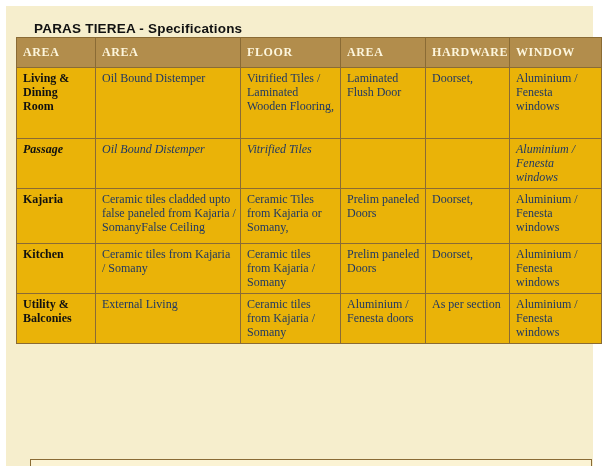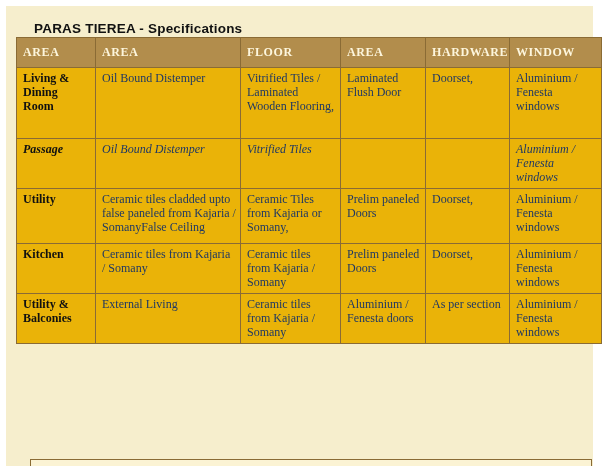--- a/index.html
+++ b/index.html
@@ -79,21 +79,21 @@
         </tr>
         <tr style="height: 50px; font-style: italic;">
           <td class="area-cell">Passage</td>
           <td>Oil Bound Distemper</td>
           <td>Vitrified Tiles</td>
           <td></td>
           <td></td>
           <td>Aluminium / Fenesta windows</td>
         </tr>
         <tr style="height: 55px;">
-          <td class="area-cell">Utility</td>
+          <td class="area-cell">Kajaria</td>
           <td>Ceramic tiles cladded upto false paneled from Kajaria / SomanyFalse Ceiling</td>
           <td>Ceramic Tiles from Kajaria or Somany,</td>
           <td>Prelim paneled Doors</td>
           <td>Doorset,</td>
           <td>Aluminium / Fenesta windows</td>
         </tr>
         <tr style="height: 50px;">
           <td class="area-cell">Kitchen</td>
           <td>Ceramic tiles from Kajaria / Somany</td>
           <td>Ceramic tiles from Kajaria / Somany</td>

